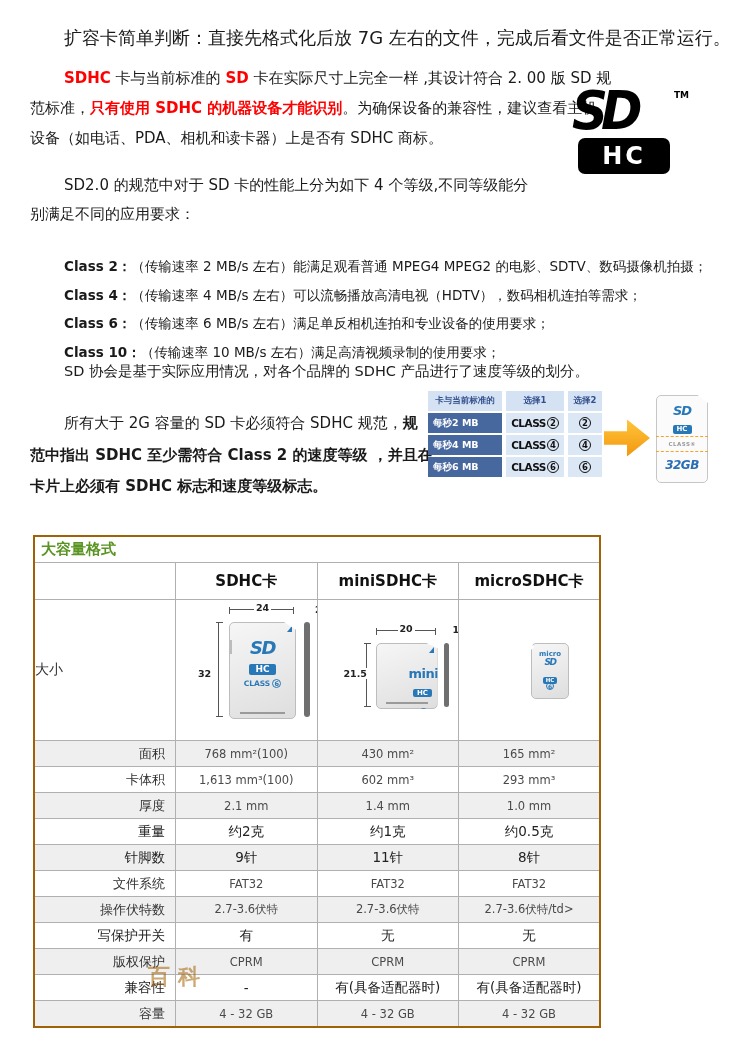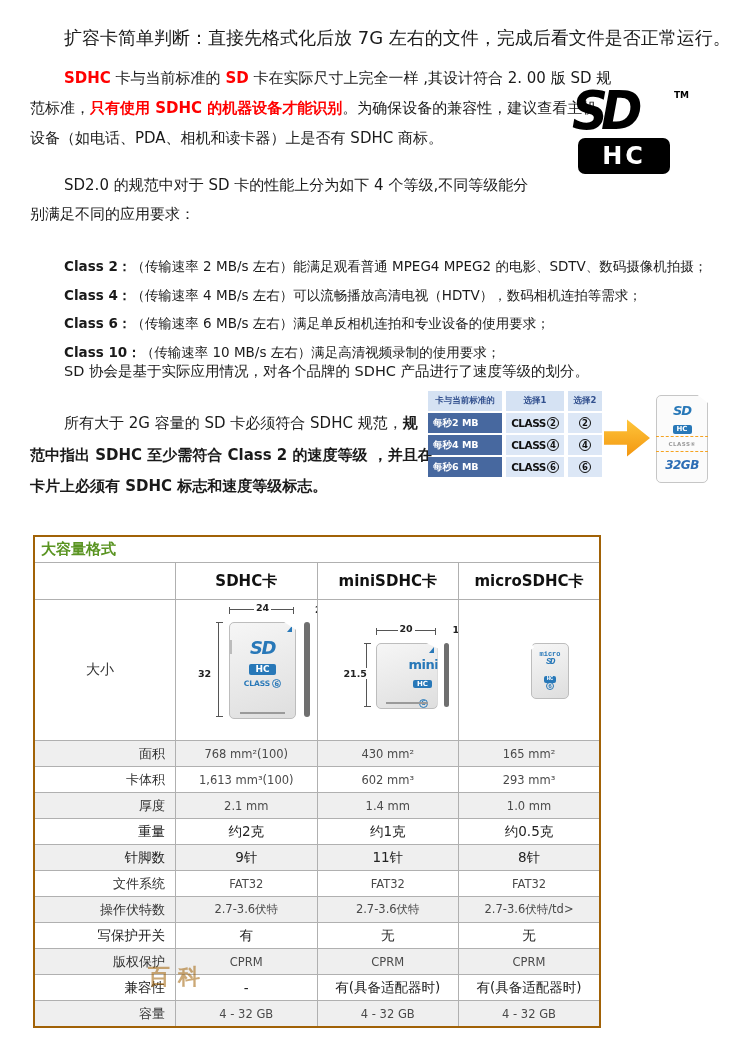--- a/index.html
+++ b/index.html
@@ -64,21 +64,21 @@
   table{border-collapse:collapse;table-layout:fixed;width:568px;border:2px solid #a16207;}
   td{border:1px solid #b0b0b0;padding:0;overflow:hidden;}
   .t-title td{height:25px;font-size:15px;font-weight:bold;color:#5a9422;text-align:left;padding-left:6px;}
   .t-head td{height:36px;font-size:15px;font-weight:bold;text-align:center;color:#111;background:#fff;}
   .t-size td{height:140px;background:#fff;}
   .data-rows td{height:25px;text-align:center;font-size:11.5px;color:#4a4a4a;}
   .data-rows td.lbl{text-align:right;padding-right:10px;font-size:13px;color:#333;}
   .data-rows tr:nth-child(odd) td{background:#efefef;}
   .data-rows tr.lg td{font-size:13.5px;color:#222;margin-top:24px;}
   .data-rows tr.lg td.lbl{font-size:13.5px;}
-  .t-size td.lbl{text-align:center;padding-right:10px;font-size:14px;color:#333;vertical-align:middle;}
+  .t-size td.lbl{text-align:left;padding-right:10px;font-size:14px;color:#333;vertical-align:middle;}
 
   
   .cardcell{position:relative;width:100%;height:140px;}
   .mcard{position:absolute;background:linear-gradient(160deg,#f6f6f6,#dedede);border:1px solid #bdbdbd;
          border-radius:5px;clip-path:polygon(0 0,82% 0,100% 8%,100% 100%,0 100%);}
   .mcard .tri{position:absolute;right:3px;top:3px;width:0;height:0;border-left:5px solid transparent;
          border-bottom:6px solid #2878b8;}
   .mcard .strip{position:absolute;left:15%;right:15%;bottom:4px;height:2px;background:#9a9a9a;}
   .mcard .notch{position:absolute;left:-1px;top:18%;width:3px;height:14px;background:#bcbcbc;}
   .clogo{position:absolute;left:0;right:0;text-align:center;color:#2878b8;}
@@ -234,34 +234,34 @@
             </div>
           </td>
           <td>
             <div class="cardcell">
               <span class="dim" style="left:80px;top:23px;">20</span>
               <div class="hline" style="left:58px;top:30px;width:60px;"></div>
               <span class="dim" style="left:24px;top:68px;">21.5</span>
               <div class="vline" style="left:48px;top:43px;height:64px;"></div>
               <div class="mcard" style="left:58px;top:43px;width:60px;height:64px;">
                 <span class="tri"></span>
-                <div class="clogo" style="top:15px;padding-left:32px;">
+                <div class="clogo" style="top:24px;padding-left:32px;">
                   <span style="display:block;font-size:13px;font-weight:900;line-height:12px;letter-spacing:-0.5px;">mini</span>
                   <span class="hc" style="font-size:7px;padding:0 4px;">HC</span>
                   <span class="circ" style="width:9px;height:9px;font-size:6.5px;border-width:1px;border-color:#2878b8;color:#2878b8;margin-left:2px;">6</span>
                 </div>
                 <span class="strip"></span>
               </div>
               <div class="sidebar" style="left:126px;top:43px;width:5px;height:64px;"></div>
               <span class="dim" style="left:133px;top:24px;">1.4</span>
             </div>
           </td>
           <td>
             <div class="cardcell">
-              <div class="mcard" style="left:72px;top:43px;width:36px;height:54px;clip-path:polygon(0 0,100% 0,100% 100%,0 100%,0 12%,8% 8%);font-family:Liberation Mono, monospace;">
+              <div class="mcard" style="left:72px;top:43px;width:36px;height:54px;clip-path:polygon(0 0,100% 0,100% 100%,0 100%,0 12%,8% 8%);">
                 <div class="clogo" style="top:7px;">
                   <span style="display:block;font-size:7px;font-weight:900;line-height:7px;">micro</span>
                   <span class="sd" style="font-size:9px;">SD</span>
                   <span class="hc" style="font-size:5.5px;padding:0 3px;">HC</span>
                 </div>
                 <div class="cclass" style="top:38px;">
                   <span class="circ" style="width:8px;height:8px;font-size:6px;border-width:1px;">6</span>
                 </div>
               </div>
             </div>

